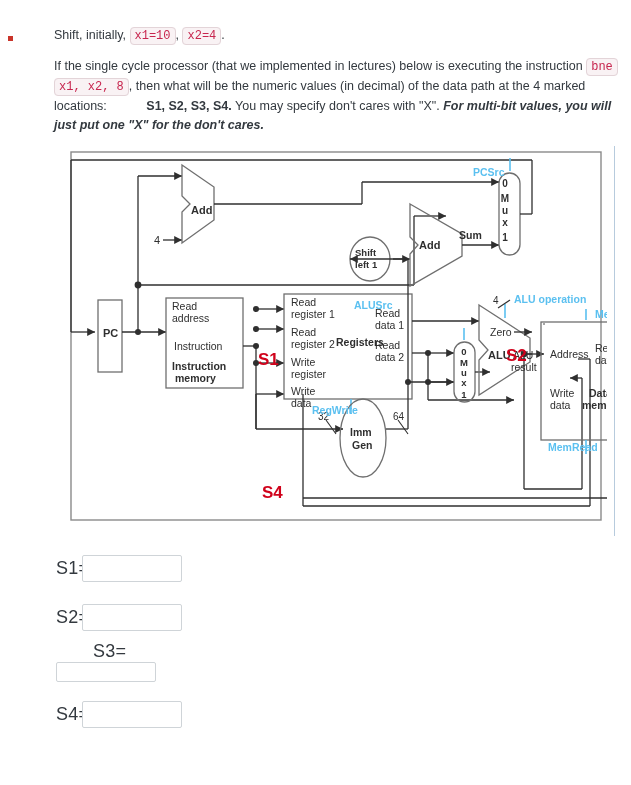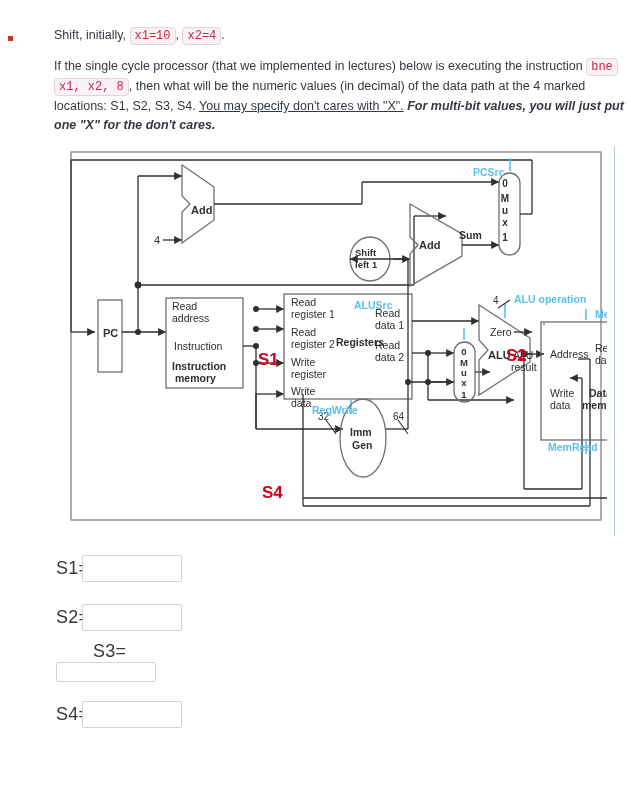--- a/index.html
+++ b/index.html
@@ -50,22 +50,22 @@
   code.inline-code {
     font-family: "Liberation Mono", monospace;
     font-size: 12px;
     color: #c7254e;
     background: #f9f2f4;
     border: 1px solid #e3d4d8;
     border-radius: 4px;
     padding: 1px 4px;
     white-space: nowrap;
   }
-  .u-line { text-decoration: underline; }
-  .b-text { font-weight: normal; }
+  .u-line { }
+  .b-text { font-weight: bold; margin-left: 36px; }
   .bi-text { font-weight: bold; font-style: italic; }
 
   
   #diagram-wrap {
     position: absolute;
     left: 0px;
     top: 146px;
     width: 631px;
     height: 390px;
   }

